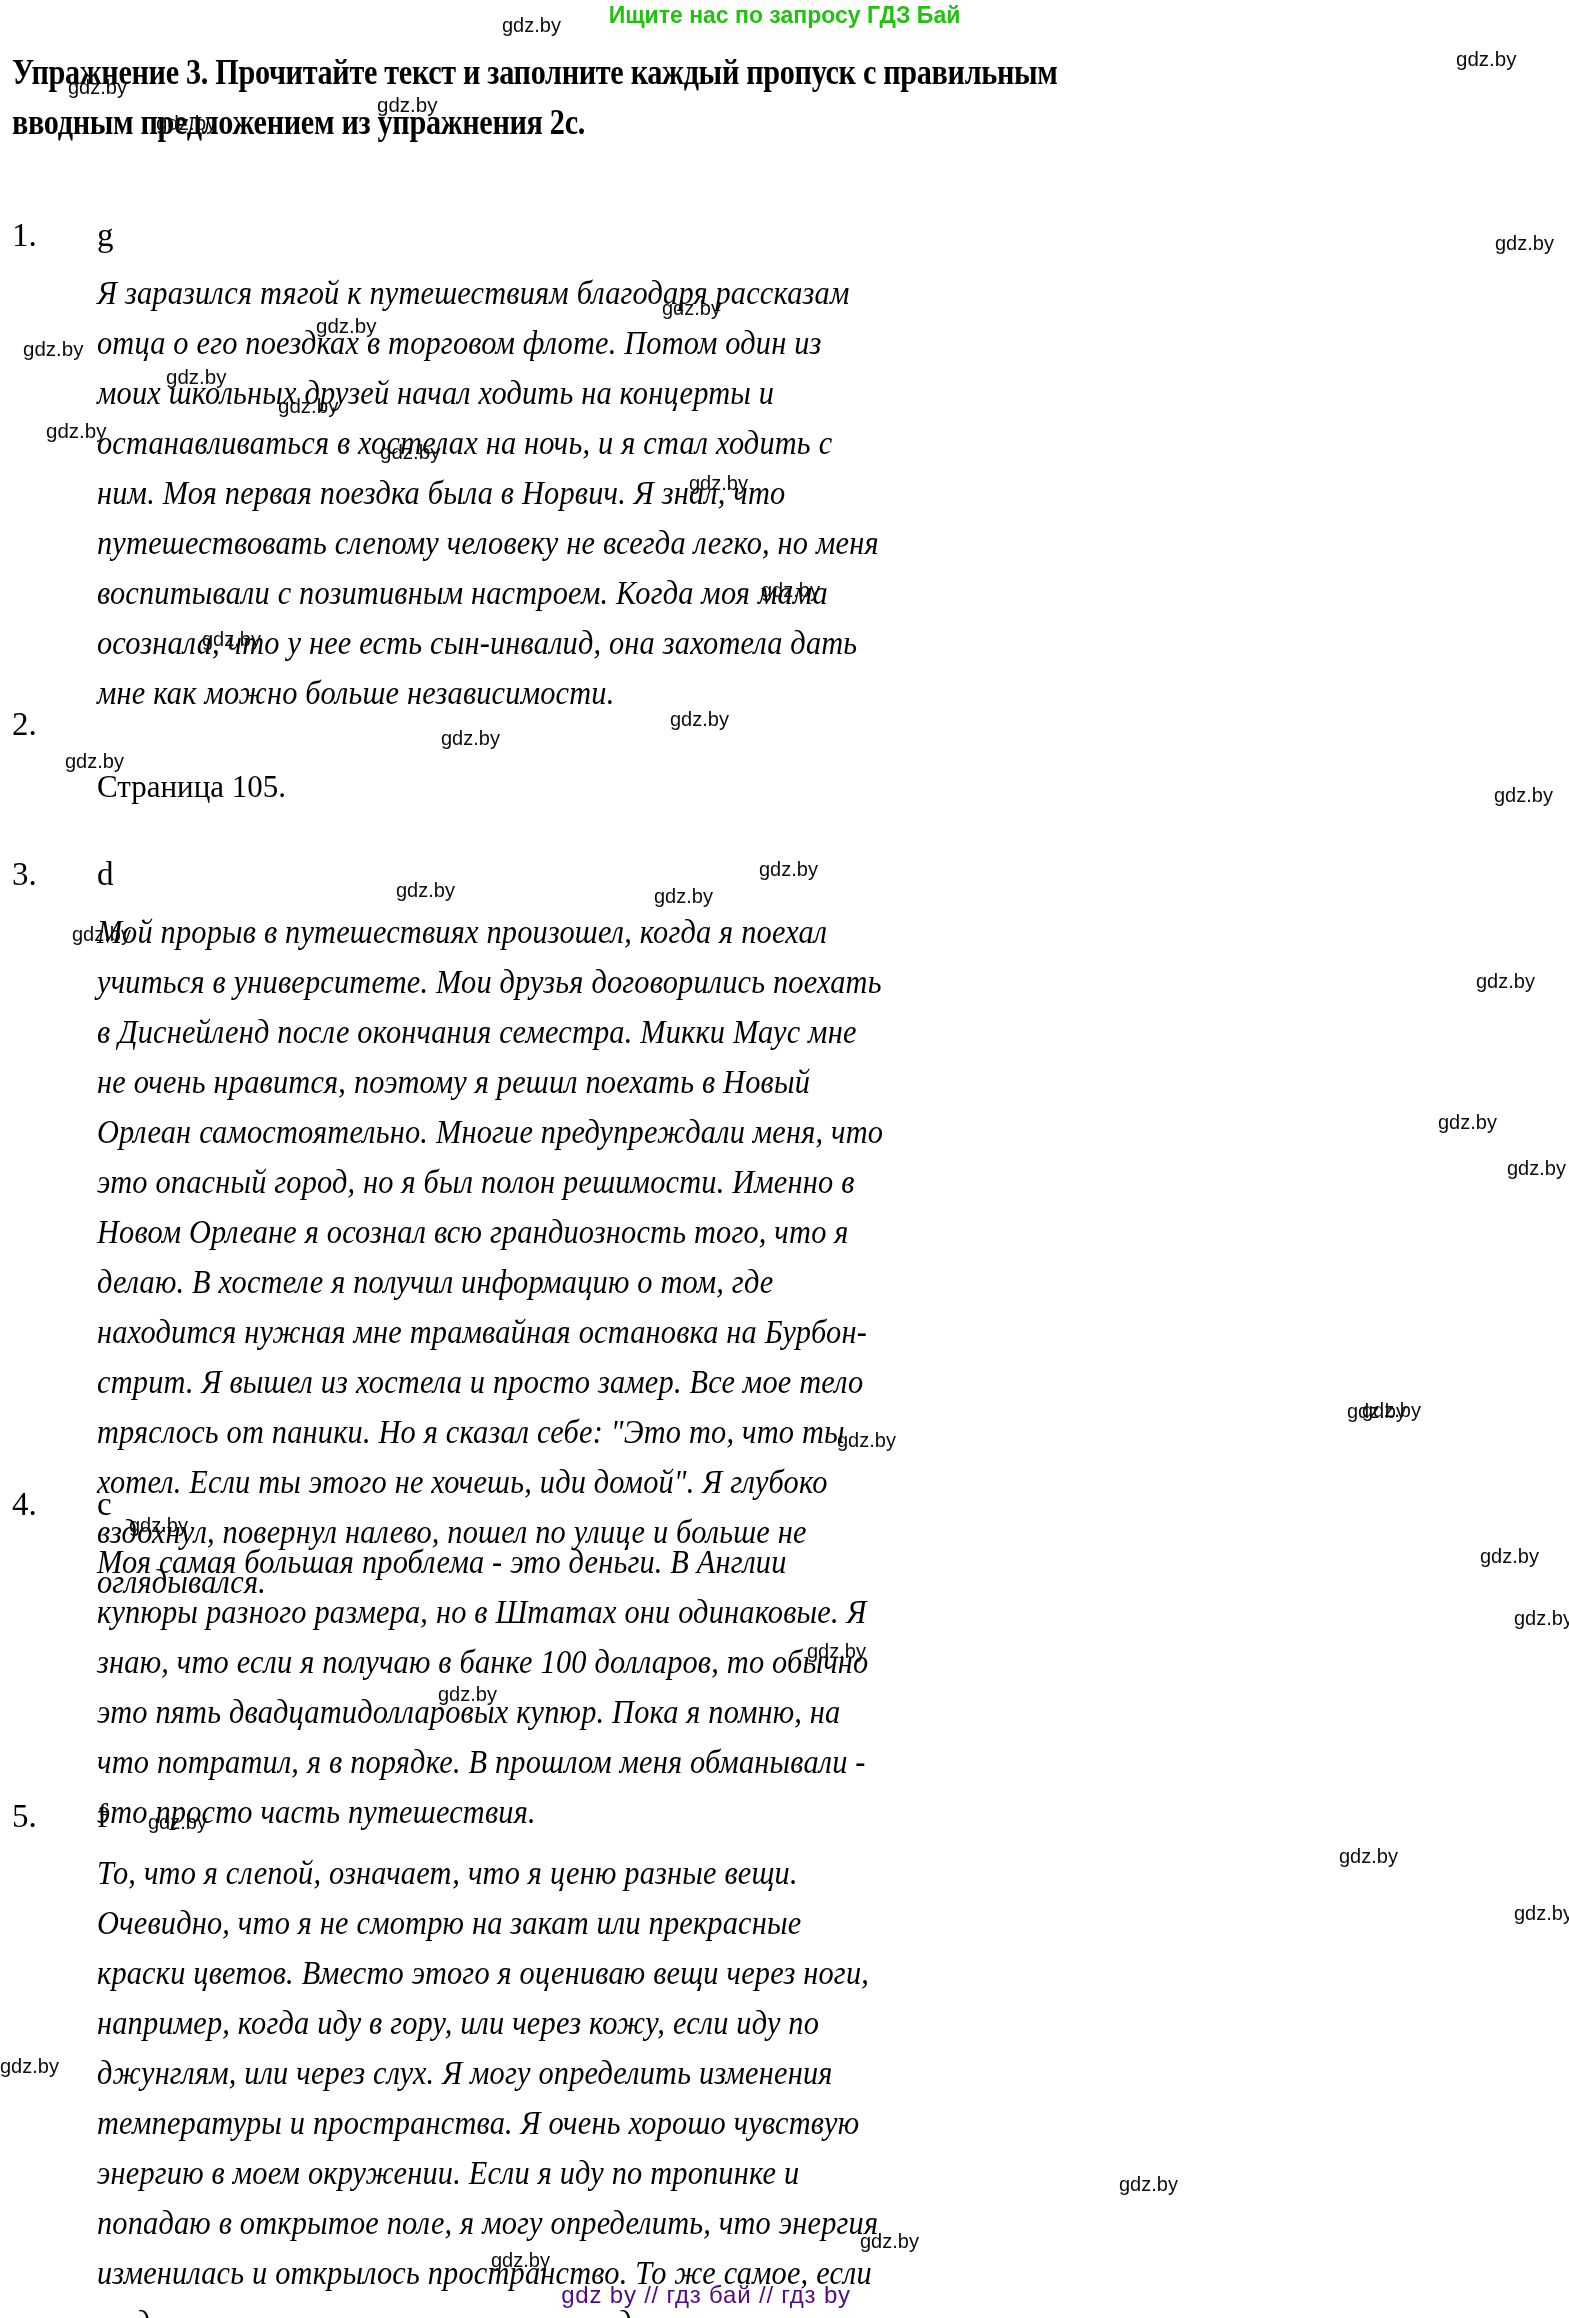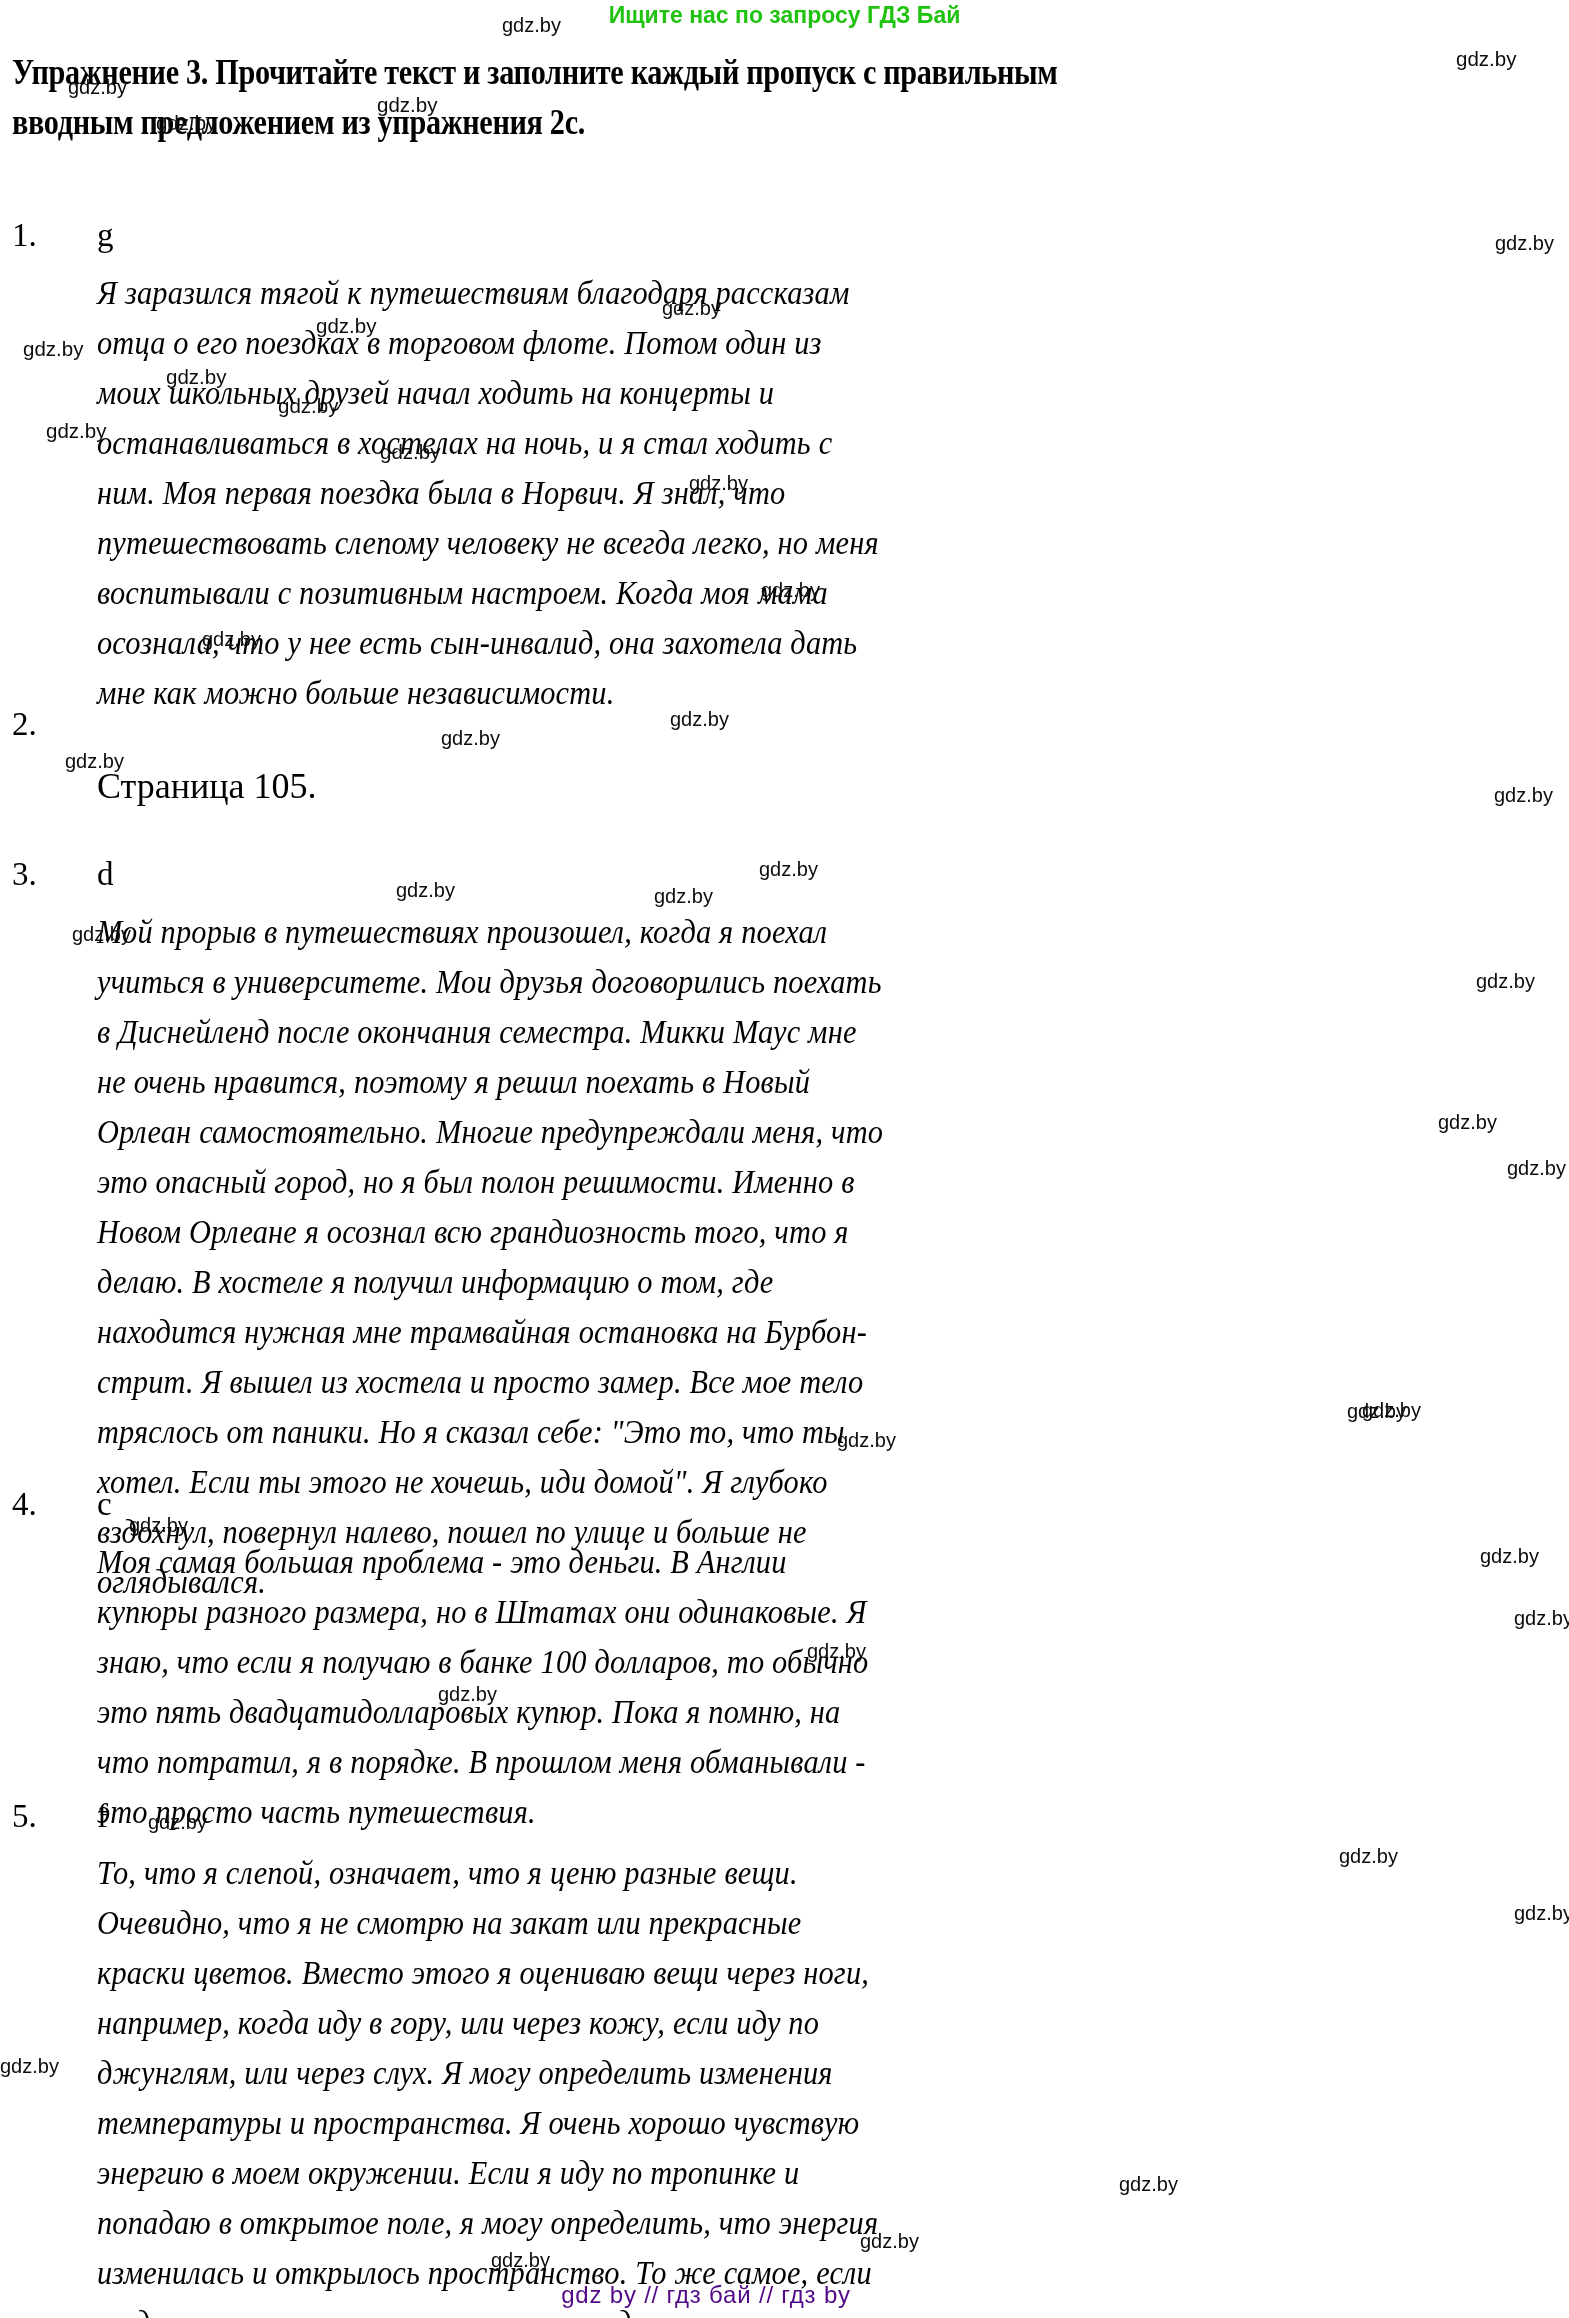--- a/index.html
+++ b/index.html
@@ -86,21 +86,21 @@
     letter-spacing: 0.2px;
     transform: scaleX(0.92);
     transform-origin: left top;
     text-align: left;
     z-index: 3;
   }
   .plain-line {
     position: absolute;
     font-family: "Liberation Serif", serif;
     font-style: normal;
-    font-size: 36px;
+    font-size: 31px;
     line-height: 35px;
     z-index: 3;
   }
 
   
   .footer {
     position: absolute;
     left: 0;
     top: 2281px;
     width: 1412px;

